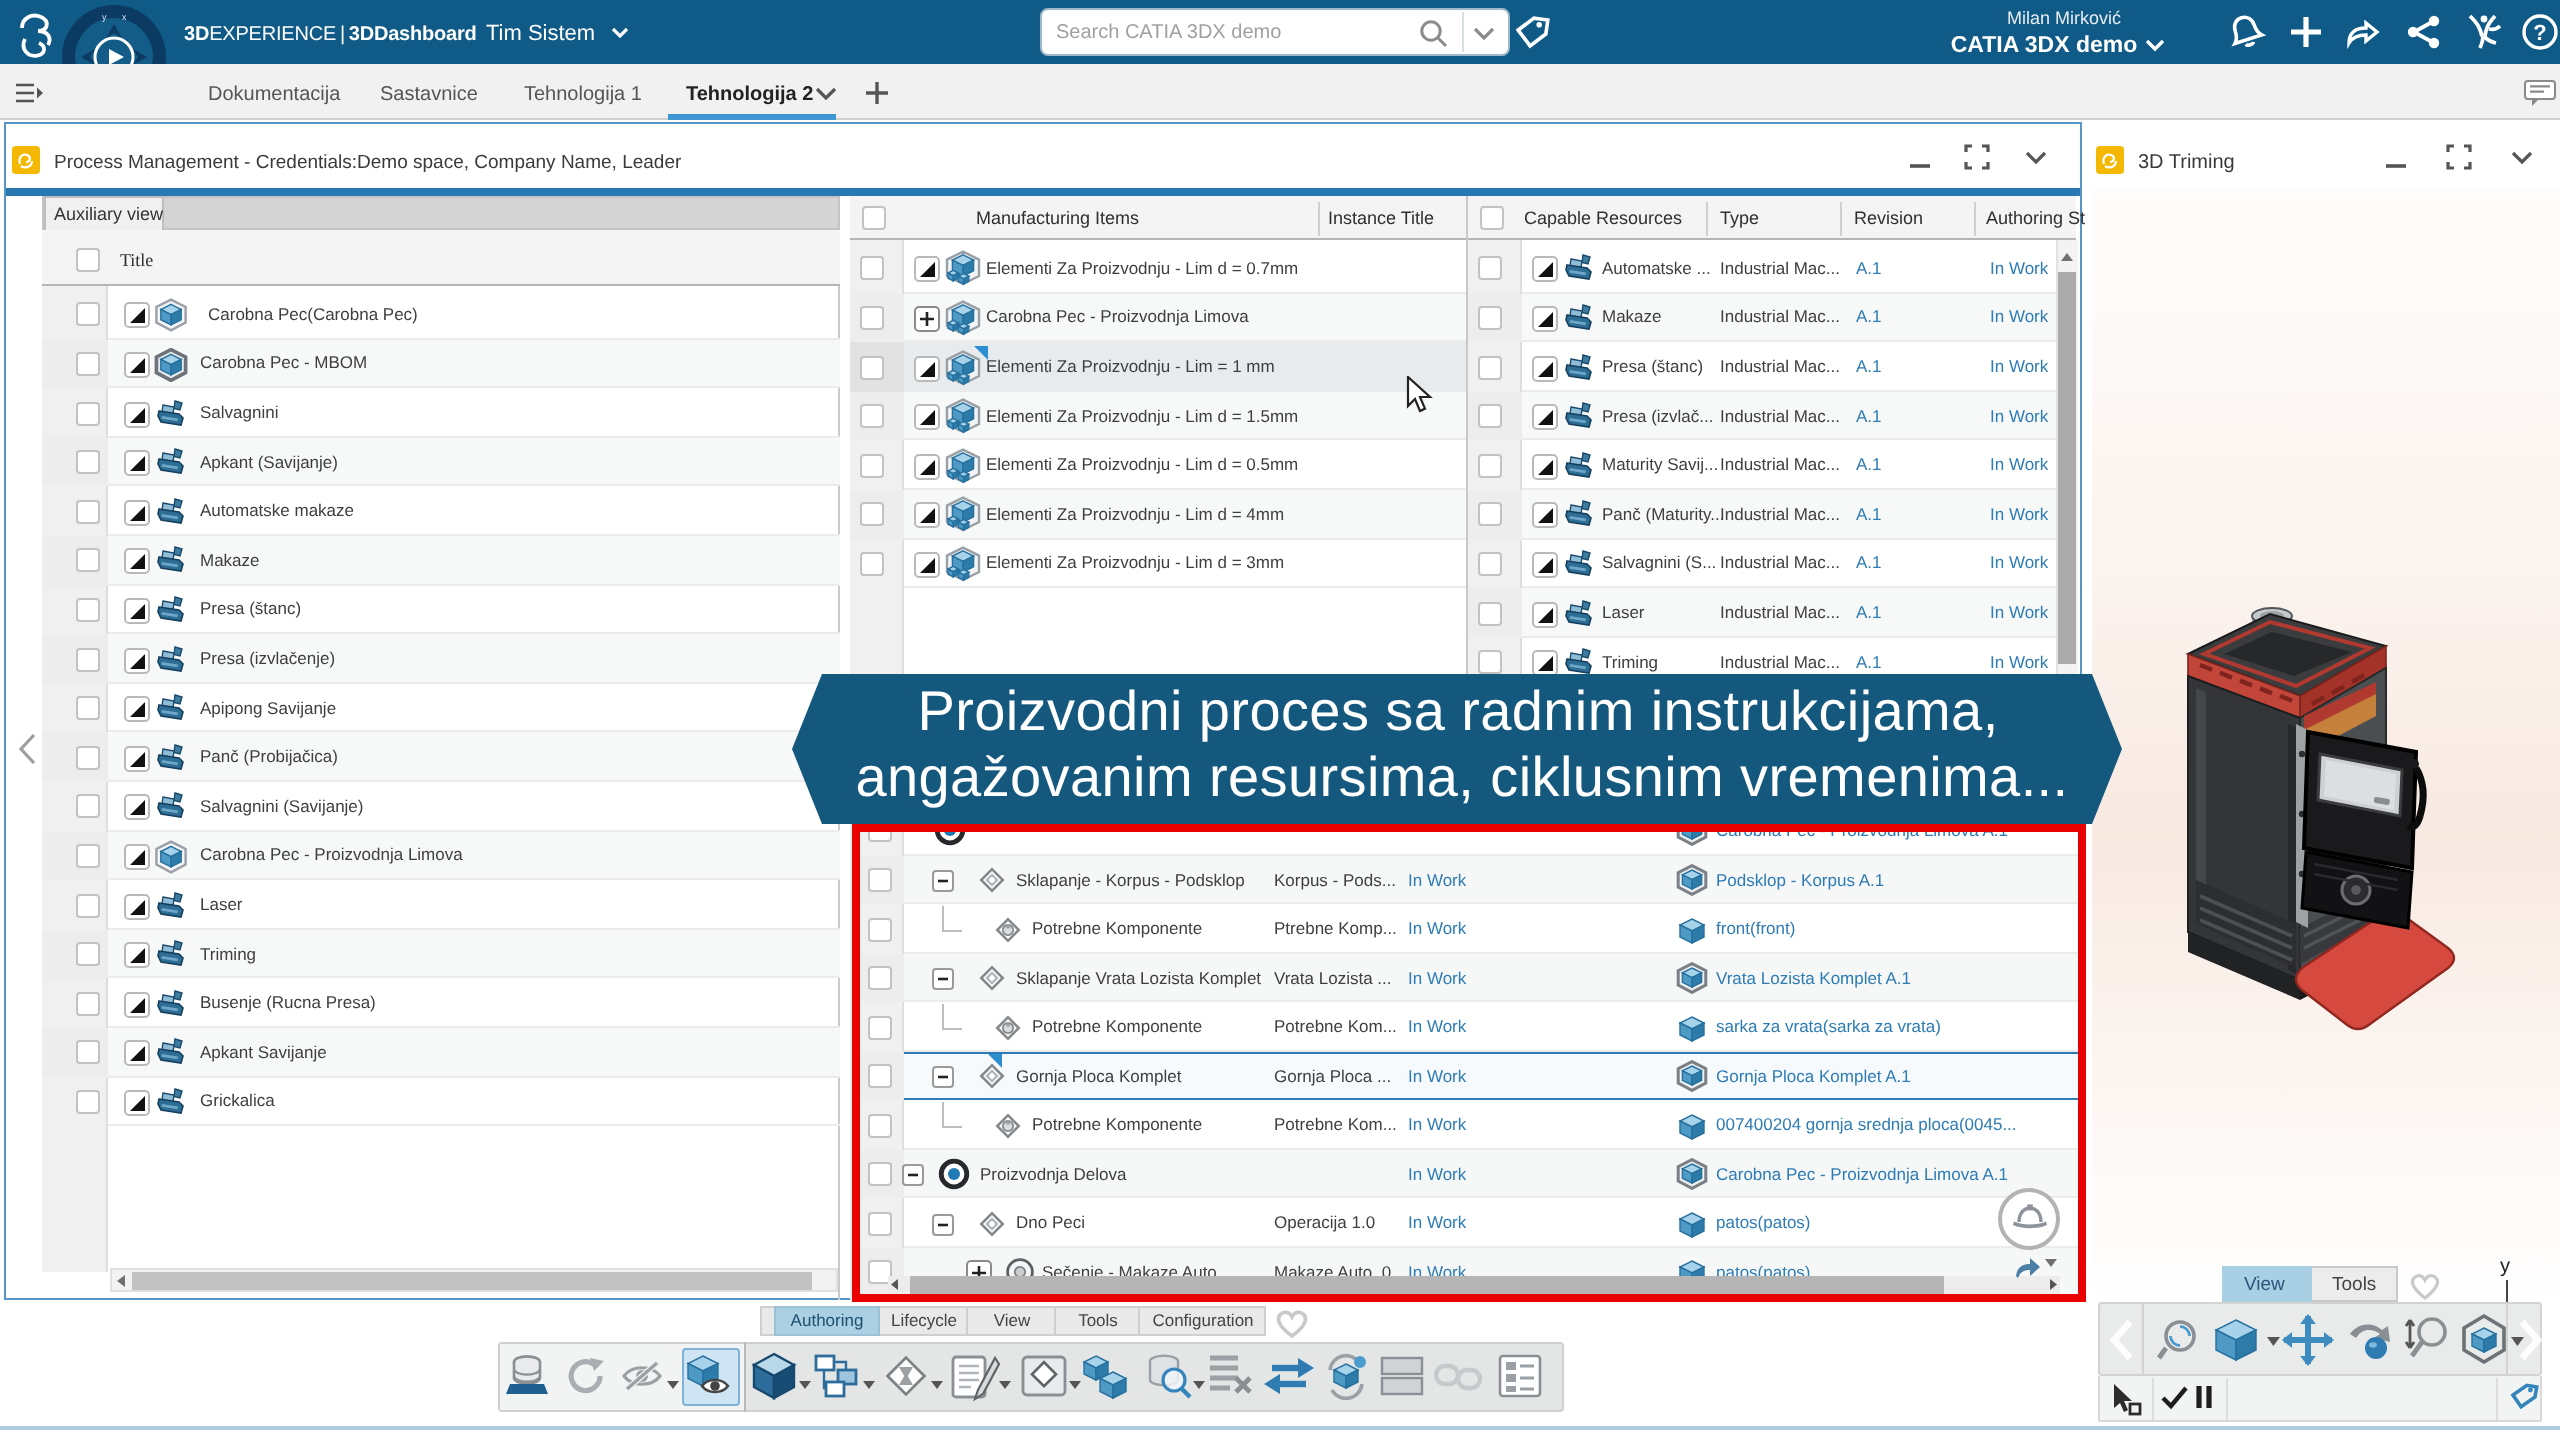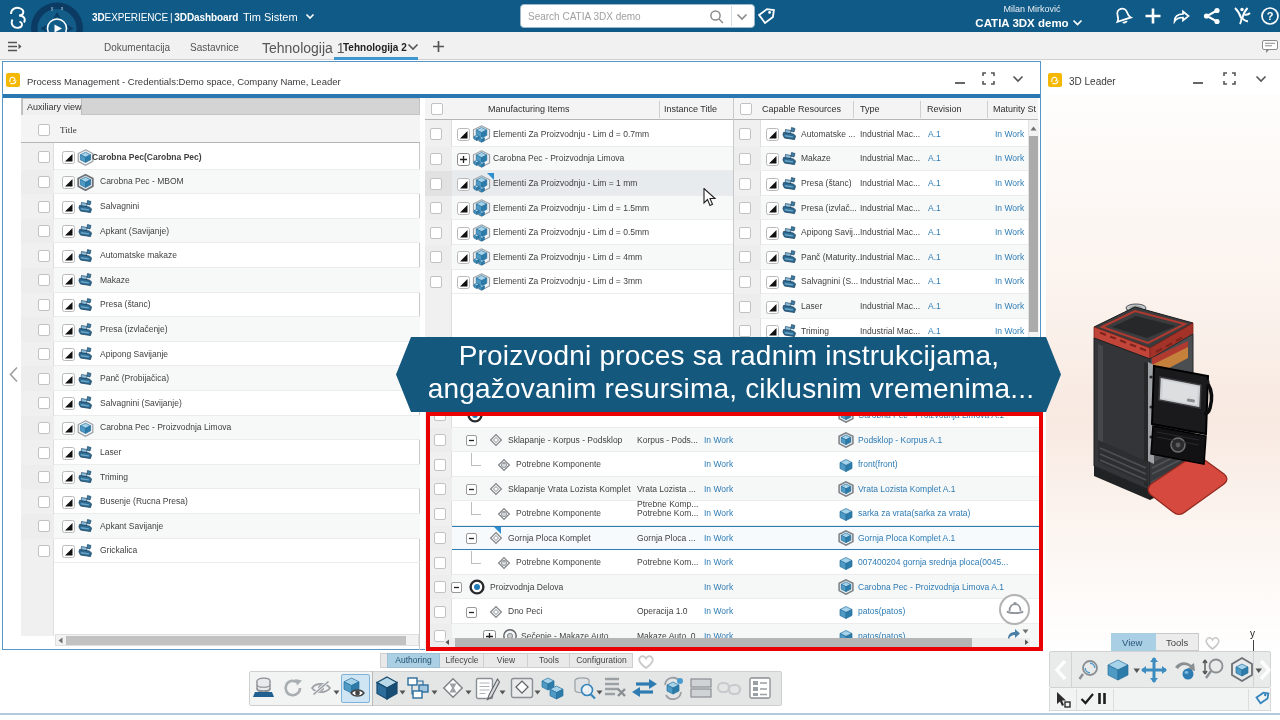--- a/index.html
+++ b/index.html
@@ -77,21 +77,21 @@
     <circle cx="10" cy="10" r="8" fill="none" stroke="#fff" stroke-width="1.7"></circle>
     <text x="10" y="14" font-size="11" font-weight="bold" fill="#fff" text-anchor="middle" font-family="Liberation Sans">?</text>
   </svg>
 <div class="abs" style="left:0px;top:32px;width:1280px;height:28px;background:#f1f1f1;border-bottom:1px solid #d0d0d0"></div>
 <svg class="abs" style="left:8px;top:41px;" width="14" height="11" viewBox="0 0 14 11">
     <path d="M0 1.5 h9 M0 5.5 h9 M0 9.5 h9" stroke="#555" stroke-width="1.3"></path>
     <polygon points="10.5,2.8 13.5,5.5 10.5,8.2" fill="#555"></polygon>
   </svg>
 <span class="t" style="left:104px;top:41.5px;color:#555;font-size:10px;line-height:12px">Dokumentacija</span>
 <span class="t" style="left:190px;top:41.5px;color:#555;font-size:10px;line-height:12px">Sastavnice</span>
-<span class="t" style="left:262px;top:41.5px;color:#555;font-size:14px;line-height:12px">Tehnologija 1</span>
+<span class="t" style="left:262px;top:41.5px;color:#555;font-size:10px;line-height:12px">Tehnologija 1</span>
 <span class="t" style="left:343px;top:41.5px;color:#222;font-size:10px;line-height:12px;font-weight:bold">Tehnologija 2</span>
 <svg class="abs" style="left:407px;top:43px;" width="12" height="9" viewBox="0 0 12 9">
     <path d="M1.5 1.5 L6 6 L10.5 1.5" fill="none" stroke="#555" stroke-width="1.6"></path>
   </svg>
 <svg class="abs" style="left:432px;top:40px;" width="13" height="13" viewBox="0 0 13 13">
     <path d="M6.5 1 V12 M1 6.5 H12" stroke="#555" stroke-width="1.7"></path>
   </svg>
 <div class="abs" style="left:334px;top:57px;width:84px;height:3px;background:#3e96d2"></div>
 <svg class="abs" style="left:1262px;top:40px;" width="16" height="13" viewBox="0 0 16 13">
     <rect x="0.5" y="0.5" width="15" height="9" rx="1.5" fill="#fff" stroke="#8a8a8a"></rect>
@@ -127,21 +127,21 @@
 <svg class="abs" style="left:62px;top:151.3px;" width="13" height="13" viewBox="0 0 13 13">
     <rect x="0.5" y="0.5" width="12" height="12" rx="2" fill="#fff" stroke="#b9b9b9"></rect>
     <polygon points="3,10.5 10.5,3 10.5,10.5" fill="#111"></polygon>
   </svg>
 <svg class="abs" style="left:77px;top:149.3px;" width="17" height="17" viewBox="0 0 17 17">
     <polygon points="8.5,0.8 15.8,4.5 15.8,12.3 8.5,16.2 1.2,12.3 1.2,4.5" fill="#f4f5f6" stroke="#9aa0a6" stroke-width="1.2"></polygon>
     <polygon points="8.5,3.2 13.6,5.75 8.5,8.3 3.4,5.75" fill="#a6d3ea" stroke="#27719f" stroke-width="0.7"></polygon>
     <polygon points="3.4,5.75 8.5,8.3 8.5,13.399999999999999 3.4,10.85" fill="#4e9ac5" stroke="#27719f" stroke-width="0.7"></polygon>
     <polygon points="8.5,8.3 13.6,5.75 13.6,10.85 8.5,13.399999999999999" fill="#2c7ba9" stroke="#27719f" stroke-width="0.7"></polygon>
   </svg>
-<span class="t" style="left:92px;top:151.8px;font-weight:bold;">Carobna Pec(Carobna Pec)</span>
+<span class="t" style="left:104px;top:151.8px;">Carobna Pec(Carobna Pec)</span>
 <div class="abs" style="left:54px;top:169.6px;width:366px;height:24.6px;background:#f7f8f8"></div>
 <div class="abs" style="left:21px;top:169.6px;width:33px;height:24.6px;background:#ededed"></div>
 <div class="abs" style="left:54px;top:193.2px;width:366px;height:1px;background:#ececec"></div>
 <span class="cbx" style="left:38px;top:175.9px"></span>
 <svg class="abs" style="left:62px;top:175.9px;" width="13" height="13" viewBox="0 0 13 13">
     <rect x="0.5" y="0.5" width="12" height="12" rx="2" fill="#fff" stroke="#b9b9b9"></rect>
     <polygon points="3,10.5 10.5,3 10.5,10.5" fill="#111"></polygon>
   </svg>
 <svg class="abs" style="left:77px;top:173.9px;" width="17" height="17" viewBox="0 0 17 17">
     <polygon points="8.5,0.8 15.8,4.5 15.8,12.3 8.5,16.2 1.2,12.3 1.2,4.5" fill="#e8eaec" stroke="#6d7378" stroke-width="1.8"></polygon>
@@ -521,21 +521,21 @@
   </svg>
 <div class="abs" style="left:734px;top:98px;width:304px;height:552px;"></div>
 <div class="abs" style="left:734px;top:98px;width:304px;height:22px;background:#f4f4f4;border-bottom:1px solid #b5b5b5"></div>
 <span class="cbx" style="left:740px;top:103px"></span>
 <span class="hdr" style="left:762px;top:103.5px;">Capable Resources</span>
 <div class="abs" style="left:853px;top:101px;width:1px;height:17px;background:#cfcfcf"></div>
 <span class="hdr" style="left:860px;top:103.5px;">Type</span>
 <div class="abs" style="left:920px;top:101px;width:1px;height:17px;background:#cfcfcf"></div>
 <span class="hdr" style="left:927px;top:103.5px;">Revision</span>
 <div class="abs" style="left:987px;top:101px;width:1px;height:17px;background:#cfcfcf"></div>
-<span class="hdr" style="left:993px;top:103.5px;">Maturity St</span>
+<span class="hdr" style="left:993px;top:103.5px;">Authoring St</span>
 <div class="abs" style="left:734px;top:120px;width:27px;height:530px;background:#f0f0f0;border-right:1px solid #dedede"></div>
 <div class="abs" style="left:761px;top:145.6px;width:268px;height:1px;background:#ececec"></div>
 <span class="cbx" style="left:739px;top:128.3px"></span>
 <svg class="abs" style="left:766px;top:128.3px;" width="13" height="13" viewBox="0 0 13 13">
     <rect x="0.5" y="0.5" width="12" height="12" rx="2" fill="#fff" stroke="#b9b9b9"></rect>
     <polygon points="3,10.5 10.5,3 10.5,10.5" fill="#111"></polygon>
   </svg>
 <svg class="abs" style="left:782px;top:127.30000000000001px;" width="15" height="14" viewBox="0 0 15 14">
     <path d="M9.5 0.5 L13 1.5 L12 5 L9 4.2 Z" fill="#3f7ca1" stroke="#1c4a6b" stroke-width="0.7"></path>
     <path d="M3.5 2.5 L9 3.5 L8.5 7 L3 6 Z" fill="#8fbcd8" stroke="#1c4a6b" stroke-width="0.7"></path>
@@ -603,21 +603,21 @@
 <svg class="abs" style="left:766px;top:226.70000000000002px;" width="13" height="13" viewBox="0 0 13 13">
     <rect x="0.5" y="0.5" width="12" height="12" rx="2" fill="#fff" stroke="#b9b9b9"></rect>
     <polygon points="3,10.5 10.5,3 10.5,10.5" fill="#111"></polygon>
   </svg>
 <svg class="abs" style="left:782px;top:225.70000000000002px;" width="15" height="14" viewBox="0 0 15 14">
     <path d="M9.5 0.5 L13 1.5 L12 5 L9 4.2 Z" fill="#3f7ca1" stroke="#1c4a6b" stroke-width="0.7"></path>
     <path d="M3.5 2.5 L9 3.5 L8.5 7 L3 6 Z" fill="#8fbcd8" stroke="#1c4a6b" stroke-width="0.7"></path>
     <path d="M1.5 5.5 L11.5 7 L13.5 9 L12.5 12.5 L2.5 11 L1 8 Z" fill="#2e6d96" stroke="#163f5c" stroke-width="0.8"></path>
     <path d="M3 8 L11 9.2 L10.7 10.6 L2.7 9.4 Z" fill="#6da6c6"></path>
   </svg>
-<span class="t" style="left:801px;top:227.20000000000002px;">Apipong Savij...</span>
+<span class="t" style="left:801px;top:227.20000000000002px;">Maturity Savij...</span>
 <span class="t" style="left:860px;top:227.20000000000002px;">Industrial Mac...</span>
 <span class="tb" style="left:928px;top:227.20000000000002px;">A.1</span>
 <span class="tb" style="left:995px;top:227.20000000000002px;">In Work</span>
 <div class="abs" style="left:761px;top:245.0px;width:268px;height:24.6px;background:#f7f8f8"></div>
 <div class="abs" style="left:734px;top:245.0px;width:27px;height:24.6px;background:#ededed"></div>
 <div class="abs" style="left:761px;top:268.6px;width:268px;height:1px;background:#ececec"></div>
 <span class="cbx" style="left:739px;top:251.3px"></span>
 <svg class="abs" style="left:766px;top:251.3px;" width="13" height="13" viewBox="0 0 13 13">
     <rect x="0.5" y="0.5" width="12" height="12" rx="2" fill="#fff" stroke="#b9b9b9"></rect>
     <polygon points="3,10.5 10.5,3 10.5,10.5" fill="#111"></polygon>
@@ -729,21 +729,21 @@
 <div class="abs" style="left:452px;top:475.8px;width:587px;height:1px;background:#ececec"></div>
 <span class="cbx" style="left:434px;top:458.5px"></span>
 <div class="abs" style="left:471px;top:452.5px;width:1px;height:12px;background:#bdbdbd"></div>
 <div class="abs" style="left:471px;top:464.5px;width:10px;height:1px;background:#bdbdbd"></div>
 <svg class="abs" style="left:496px;top:456.5px;" width="16" height="16" viewBox="0 0 16 16">
         <rect x="4.2" y="4.2" width="7.6" height="7.6" fill="#fbfbfc" stroke="#85888b" stroke-width="1.3" transform="rotate(45 8 8)"></rect>
         <circle cx="8" cy="8" r="2.6" fill="#d8dbdd" stroke="#7d8286" stroke-width="0.8"></circle>
         <circle cx="8" cy="6.2" r="1.1" fill="#9aa0a4"></circle>
       </svg>
 <span class="t" style="left:516px;top:459.0px;">Potrebne Komponente</span>
-<span class="t" style="left:637px;top:459.0px;margin-top:40px;">Ptrebne Komp...</span>
+<span class="t" style="left:637px;top:459.0px;">Ptrebne Komp...</span>
 <span class="tb" style="left:704px;top:459.0px;">In Work</span>
 <svg class="abs" style="left:839px;top:457.5px;" width="14" height="14" viewBox="0 0 14 14">
         <polygon points="7.0,1.5 13,4.5 7.0,7.5 1,4.5" fill="#a6d3ea" stroke="#27719f" stroke-width="0.7"></polygon>
         <polygon points="1,4.5 7.0,7.5 7.0,13.5 1,10.5" fill="#4e9ac5" stroke="#27719f" stroke-width="0.7"></polygon>
         <polygon points="7.0,7.5 13,4.5 13,10.5 7.0,13.5" fill="#2c7ba9" stroke="#27719f" stroke-width="0.7"></polygon>
       </svg>
 <span class="tb" style="left:858px;top:459.0px;">front(front)</span>
 <div class="abs" style="left:452px;top:476.7px;width:587px;height:24.6px;background:#f6f7f7"></div>
 <div class="abs" style="left:430px;top:476.7px;width:22px;height:24.6px;background:#ededed"></div>
 <div class="abs" style="left:452px;top:500.3px;width:587px;height:1px;background:#ececec"></div>
@@ -913,21 +913,21 @@
     <path d="M4.5 10 C4.5 5,7.5 3,10 3 C12.5 3,15.5 5,15.5 10" fill="#fff" stroke="#8e949a" stroke-width="1.7"></path>
     <path d="M1.5 11.5 C5.5 13.6,14.5 13.6,18.5 11.5 L18 9.8 C14 11.7,6 11.7,2 9.8 Z" fill="#8e949a"></path>
     <rect x="8.6" y="1.2" width="2.8" height="3" fill="#8e949a"></rect>
   </svg>
 <div class="abs" style="left:1046px;top:61px;width:234px;height:655px;background:#fff"></div>
 <div class="abs" style="left:1046px;top:61px;width:234px;height:33px;background:#fff"></div>
 <div class="abs" style="left:1048px;top:73px;width:14px;height:14px;background:#f5b800;border-radius:2px"></div>
 <svg class="abs" style="left:1050px;top:75px;" width="10" height="10" viewBox="0 0 10 10">
     <path d="M2 7 C1 4,3 1.5,5.5 2.5 C8 3.5,7 6,5 6 M2.5 8 C4.5 9.5,8 8.5,8 5.5" fill="none" stroke="#fff" stroke-width="1.1"></path>
   </svg>
-<span class="t" style="left:1069px;top:75.5px;font-size:10px;line-height:12px;color:#3a3a3a">3D Leader</span>
+<span class="t" style="left:1069px;top:75.5px;font-size:10px;line-height:12px;color:#3a3a3a">3D Triming</span>
 <svg class="abs" style="left:1192px;top:75px;" width="12" height="10" viewBox="0 0 12 10">
     <path d="M1 8 h10" stroke="#555" stroke-width="1.8"></path>
   </svg>
 <svg class="abs" style="left:1223px;top:72px;" width="13" height="13" viewBox="0 0 13 13">
     <path d="M1 4 V1 H4 M9 1 H12 V4 M12 9 V12 H9 M4 12 H1 V9" fill="none" stroke="#555" stroke-width="1.6"></path>
   </svg>
 <svg class="abs" style="left:1255px;top:75px;" width="12" height="9" viewBox="0 0 12 9">
     <path d="M1.5 1.5 L6 6 L10.5 1.5" fill="none" stroke="#555" stroke-width="1.6"></path>
   </svg>
 <div class="abs" style="left:1046px;top:94px;width:234px;height:560px;background:linear-gradient(180deg,#fefdfc 0%,#fbf3ee 35%,#f8e9e1 58%,#fcf6f2 80%,#ffffff 100%)"></div>

